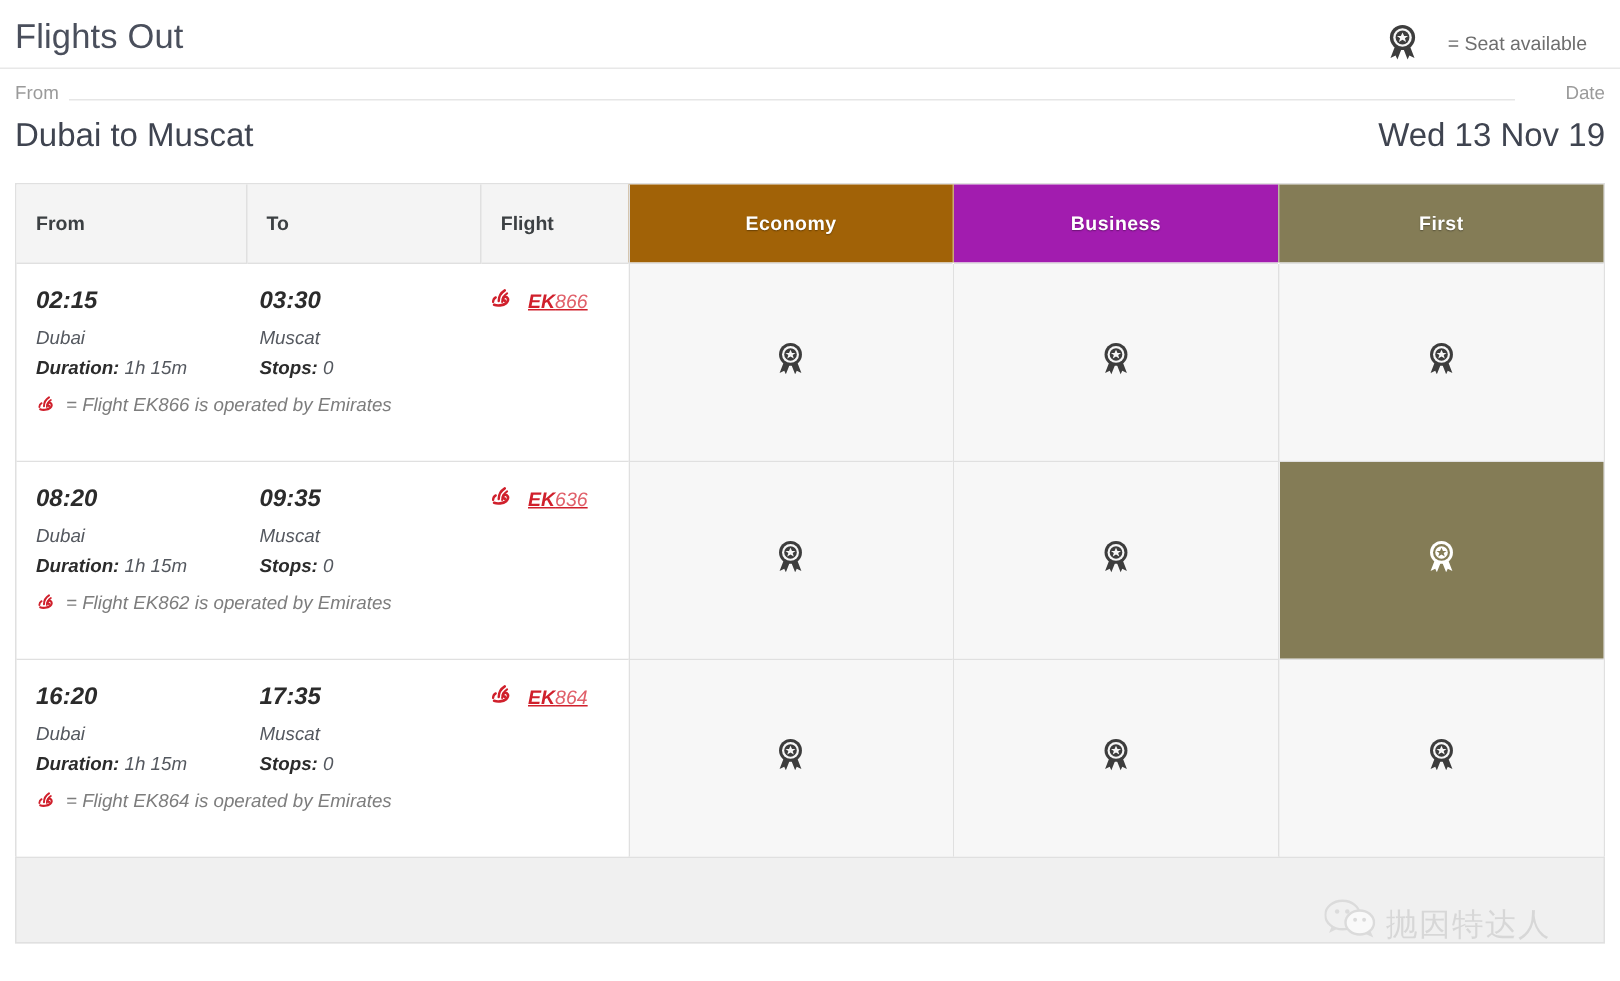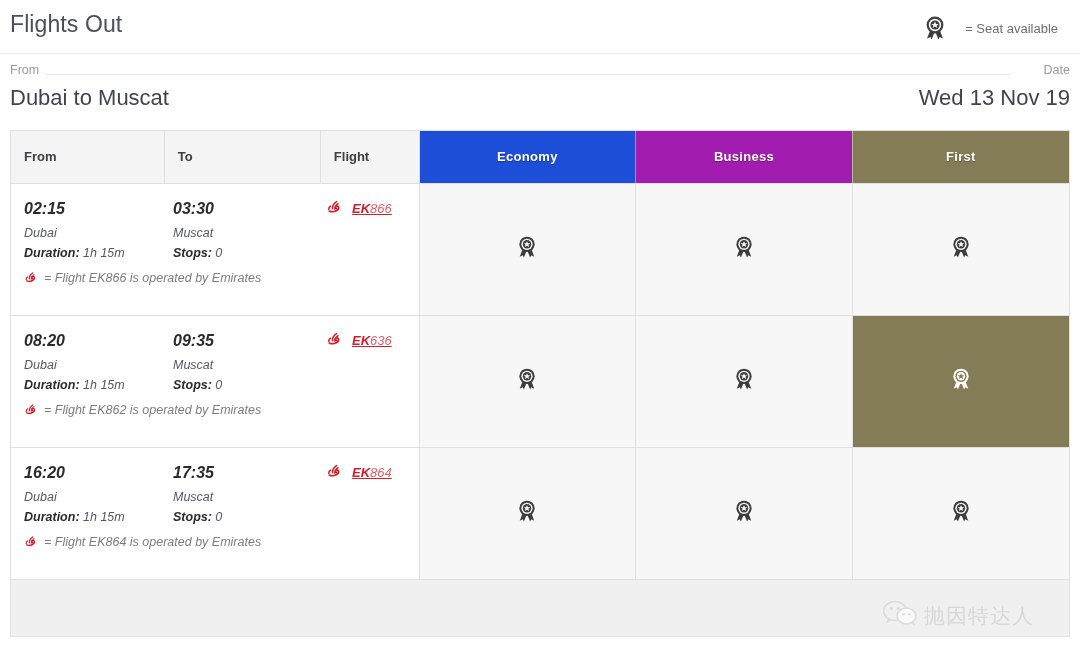--- a/index.html
+++ b/index.html
@@ -9,21 +9,21 @@
     height: 654px;
     background: #ffffff;
     font-family: "Liberation Sans", sans-serif;
     color: #3c4043;
     overflow: hidden;
     position: relative;
   }
 
   
   .topbar {
-    height: 54px;
+    height: 46px;
     position: relative;
     border-bottom: 1px solid #e8e8e8;
   }
   .page-title {
     position: absolute;
     left: 10px;
     top: 11px;
     font-size: 23px;
     font-weight: 400;
     color: #4a4f5c;
@@ -267,21 +267,21 @@
         <col class="col-flight">
       <col class="col-cabin">
         <col class="col-cabin">
         <col class="col-cabin">
     </colgroup>
     <thead>
       <tr>
         <th>From</th>
         <th>To</th>
         <th>Flight</th>
-        <th class="cabin" id="th-eco" style="background: #1d4ed8;">Economy</th>
+        <th class="cabin" id="th-eco" style="background: #a16207;">Economy</th>
         <th class="cabin" id="th-bus" style="background: #a21caf;">Business</th>
         <th class="cabin" id="th-fir" style="background: rgb(132, 124, 86);">First</th>
       </tr>
     </thead>
     <tbody id="tbody">
         <tr>
           <td class="seg" colspan="3">
     <div class="seg-inner">
       <div class="time dep-col">02:15</div>
       <div class="city dep-col">Dubai</div>

